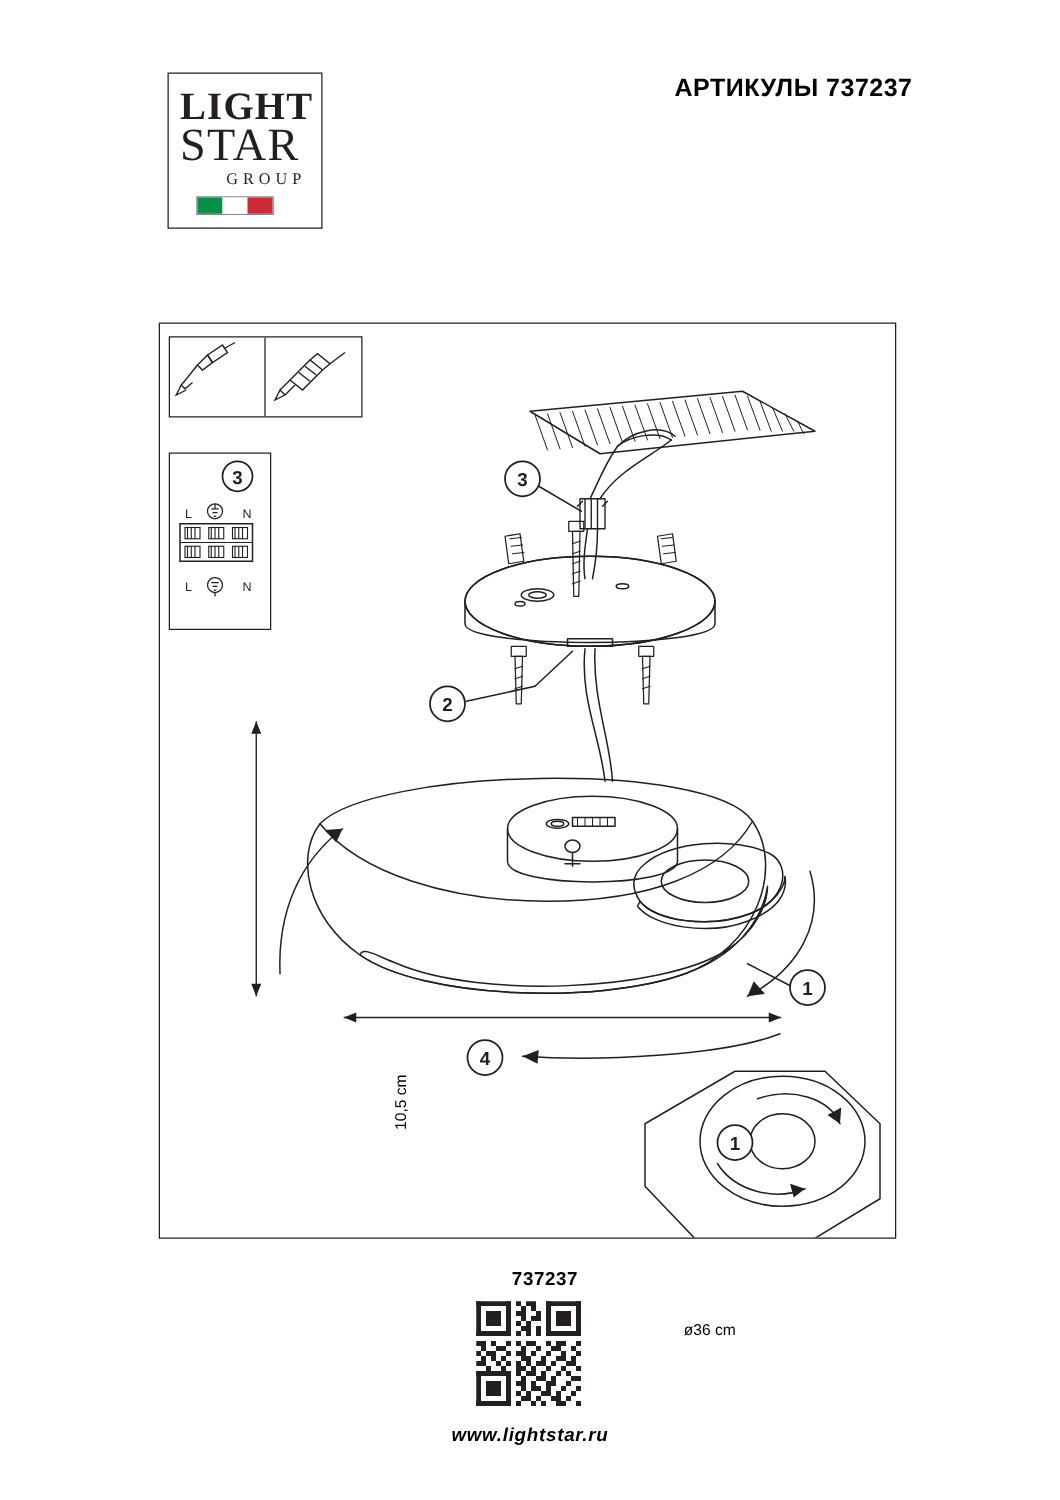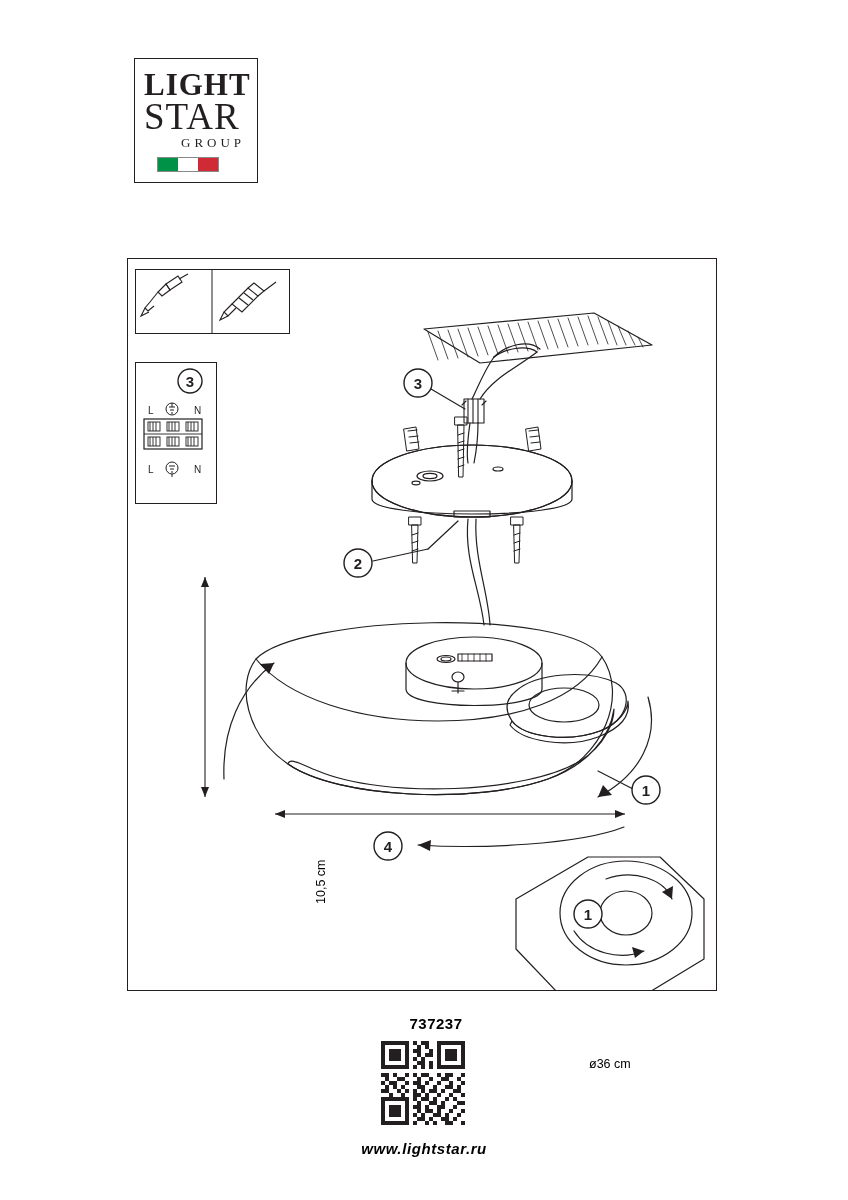--- a/index.html
+++ b/index.html
@@ -174,21 +174,20 @@
     font-size: 12.5px;
     transform: rotate(-90deg);
     transform-origin: left top;
     white-space: nowrap;
   }
   .dim-horz-label {
     position: absolute;
     left: 419px; top: 798px;
     font-size: 12.5px;
     white-space: nowrap;
-    margin-left: 42px;
   }
 </style>
 </head>
 <body>
 
 <div class="page">
 
   <div class="header">
 
     <div class="logo-box">
@@ -196,20 +195,21 @@
       <div class="logo-star">STAR</div>
       <div class="logo-group">GROUP</div>
       <div class="logo-flag">
         <i class="flag-green"></i>
           <i class="flag-white"></i>
           <i class="flag-red"></i>
       </div>
     </div>
 
     <div class="head-lines">
+      <div class="head-article">АРТИКУЛЫ 737237</div>
     </div>
 
     <div class="head-title">
     </div>
   </div>
 
   <div class="frame">
 
     <div class="tool-box">
       <svg width="153" height="63" viewBox="0 0 153 63">

